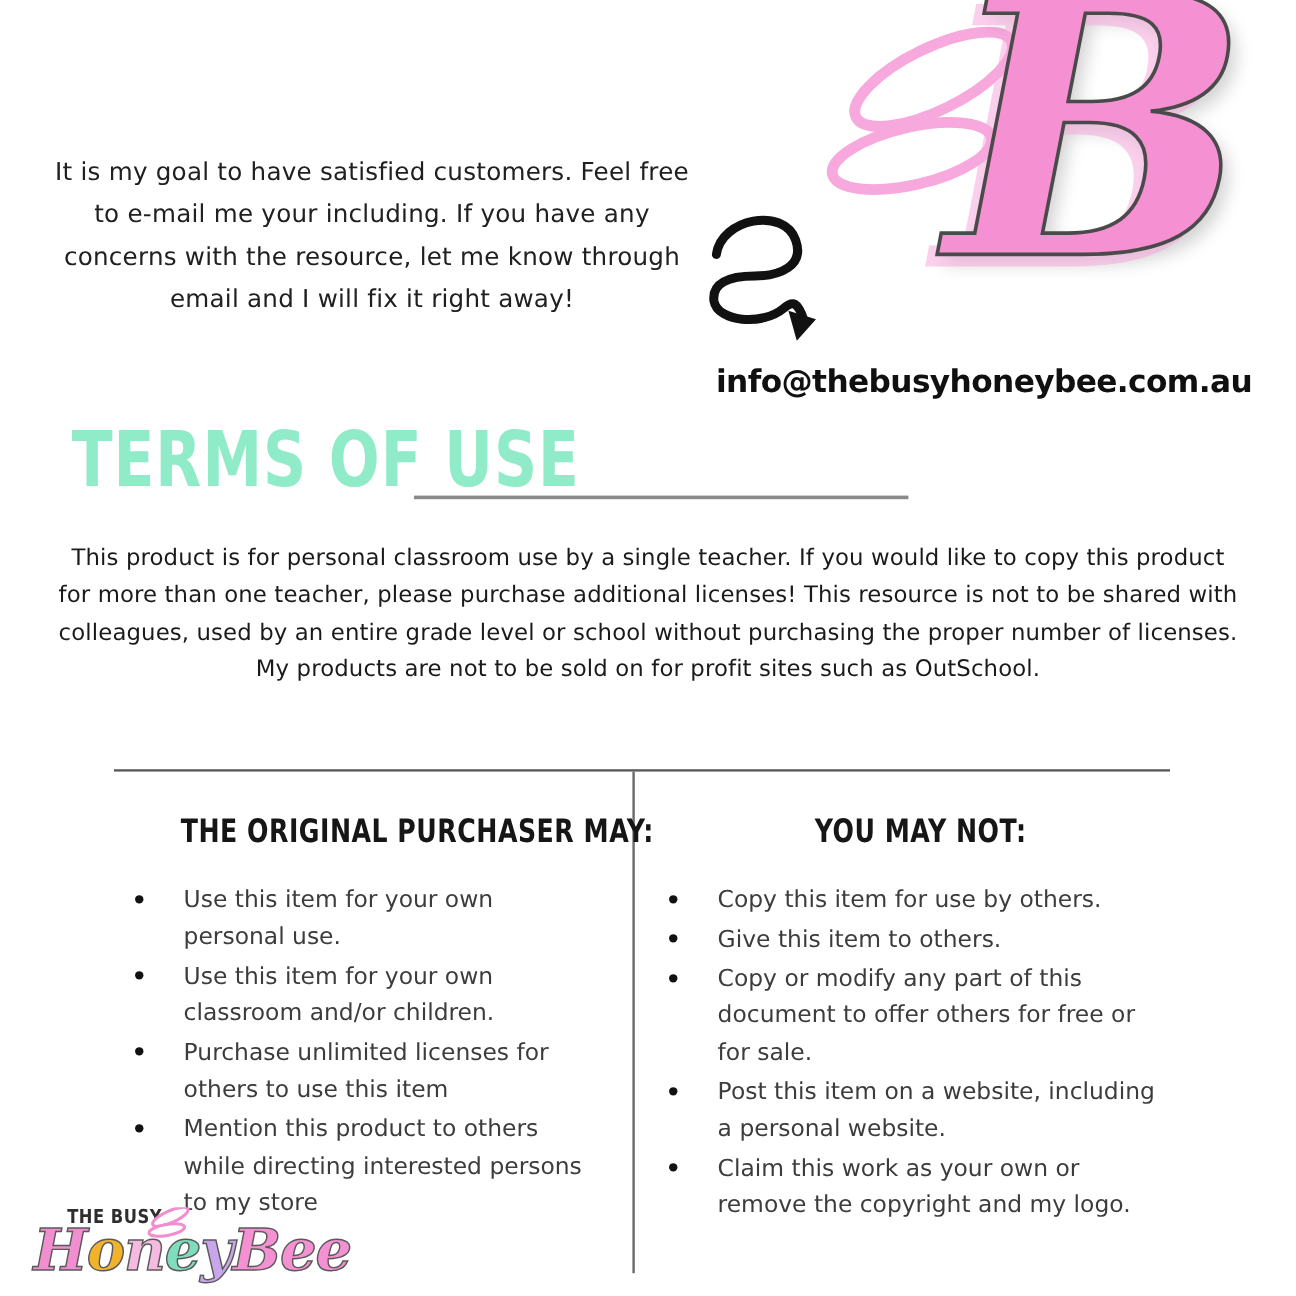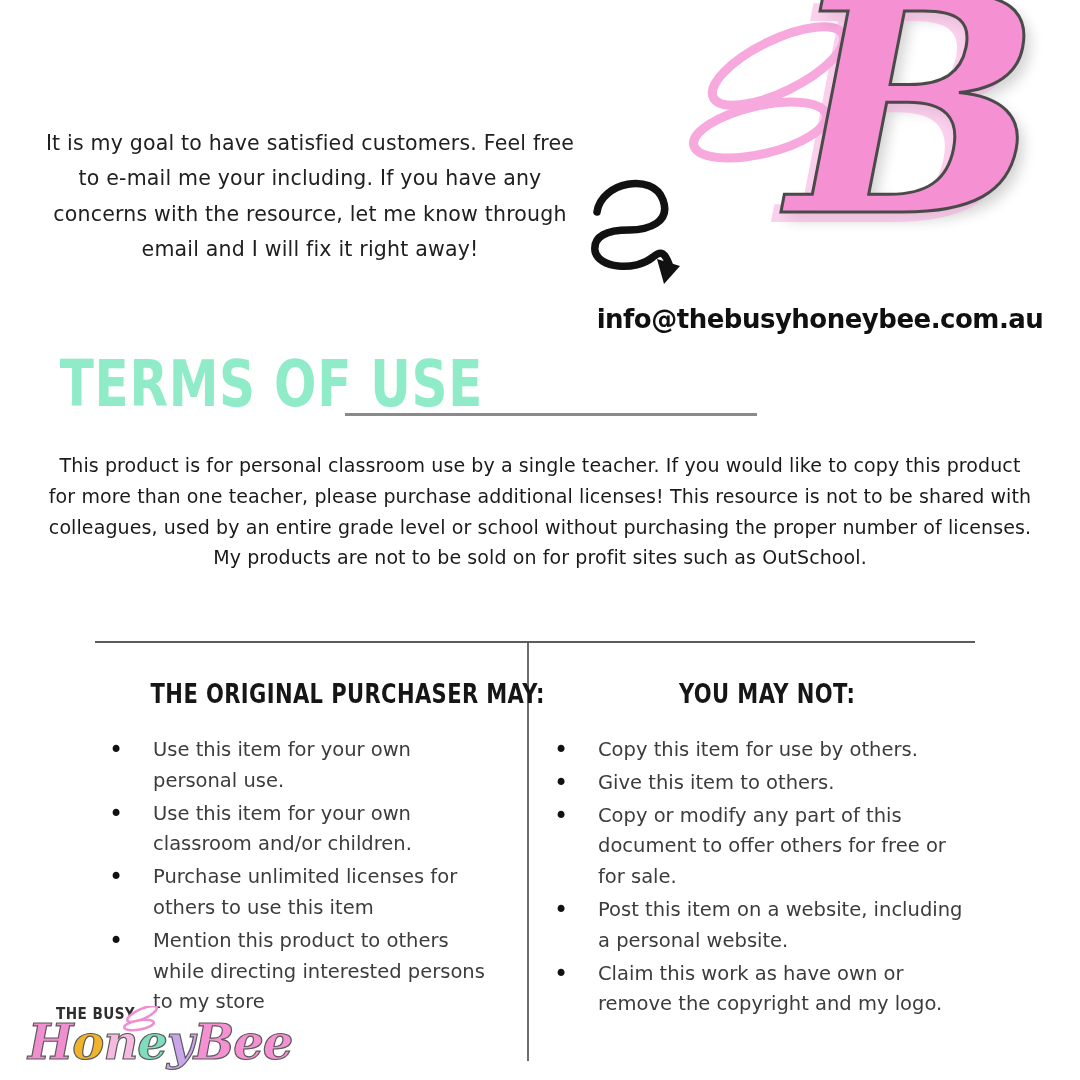--- a/index.html
+++ b/index.html
@@ -171,21 +171,21 @@
       <li class="bullet-item">
         <span class="bullet-text">Give this item to others.</span>
         </li>
       <li class="bullet-item">
         <span class="bullet-text">Copy or modify any part of this document to offer others for free or for sale.</span>
         </li>
       <li class="bullet-item">
         <span class="bullet-text">Post this item on a website, including a personal website.</span>
         </li>
       <li class="bullet-item">
-        <span class="bullet-text">Claim this work as have own or remove the copyright and my logo.</span>
+        <span class="bullet-text">Claim this work as your own or remove the copyright and my logo.</span>
         </li>
     </ul>
   </div>
 
   <div class="footer-logo">
     <span class="footer-tagline">THE BUSY</span>
     <svg class="footer-wings" viewBox="0 0 46 26">
       <ellipse cx="20" cy="8" rx="16" ry="5" fill="#fff" stroke="#f08ed0" stroke-width="2.6" transform="rotate(-24 20 8)"></ellipse>
       <ellipse cx="17" cy="19" rx="15" ry="4.6" fill="#fff" stroke="#f08ed0" stroke-width="2.6" transform="rotate(-10 17 19)"></ellipse>
     </svg>

